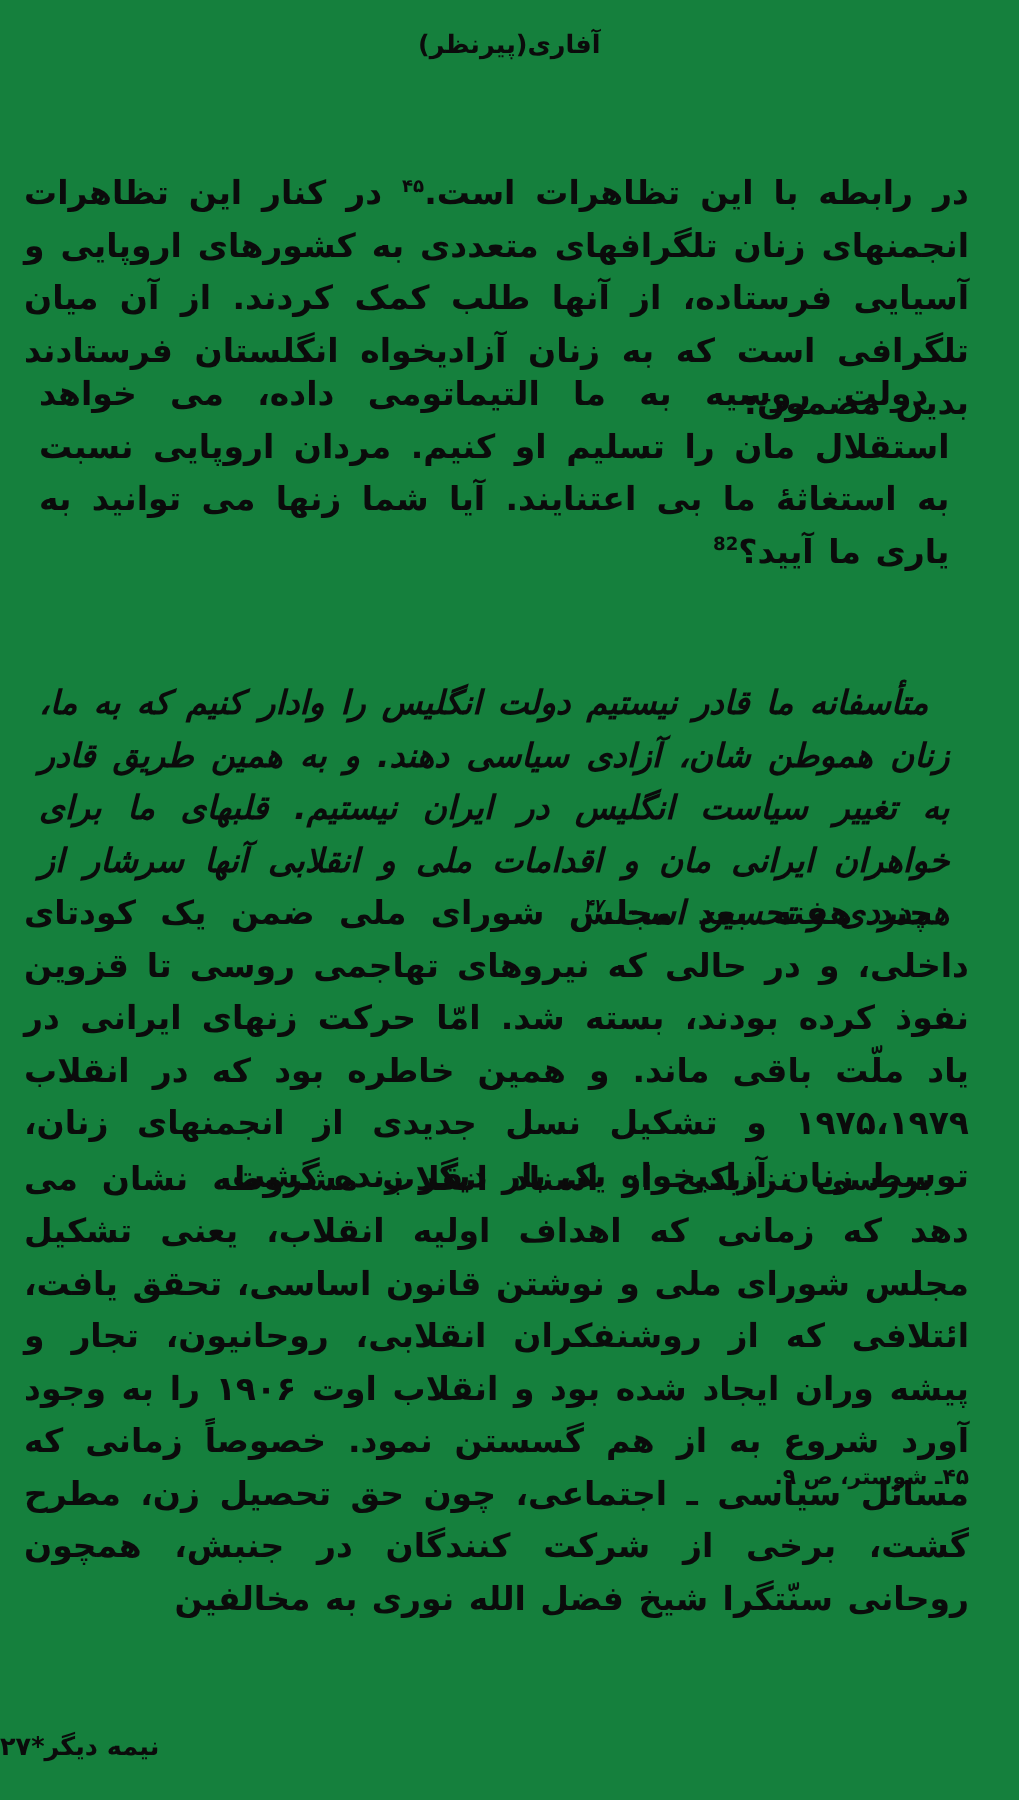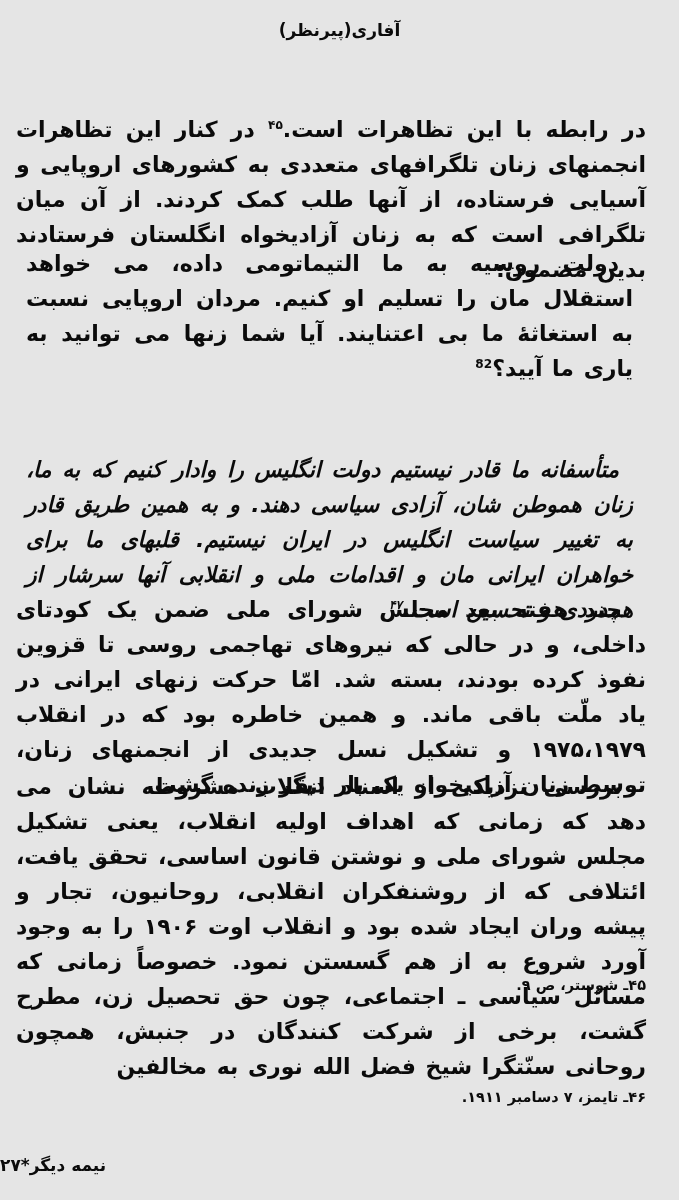--- a/index.html
+++ b/index.html
@@ -4,21 +4,21 @@
 <style>
   html, body {
     margin: 0;
     padding: 0;
     background: #ffffff;
   }
   .page {
     position: relative;
     width: 679px;
     height: 1200px;
-    background: #e5e5e5;
+    background: #15803d;
     overflow: hidden;
     font-family: "DejaVu Sans", sans-serif;
     color: #0b0b0b;
   }
   .header {
     position: absolute;
     top: 20px;
     left: 0;
     width: 100%;
     text-align: center;
@@ -105,18 +105,17 @@
     <span>متأسفانه ما قادر نیستیم دولت انگلیس را وادار کنیم که به ما، زنان هموطن شان، آزادی سیاسی دهند. و به همین طریق قادر به تغییر سیاست انگلیس در ایران نیستیم. قلبهای ما برای خواهران ایرانی مان و اقدامات ملی و انقلابی آنها سرشار از همدردی و تحسین است.</span><sup class="fnref">۴۷</sup>
   </div>
 
   <div class="para p3 indent">چند هفته بعد مجلس شورای ملی ضمن یک کودتای داخلی، و در حالی که نیروهای تهاجمی روسی تا قزوین نفوذ کرده بودند، بسته شد. امّا حرکت زنهای ایرانی در یاد ملّت باقی ماند. و همین خاطره بود که در انقلاب ۱۹۷۵،۱۹۷۹ و تشکیل نسل جدیدی از انجمنهای زنان، توسط زنان آزادیخواه یک بار دیگر زنده گشت.</div>
 
   <div class="para p4 indent">بررسی نزدیکی از اسناد انقلاب مشروطه نشان می دهد که زمانی که اهداف اولیه انقلاب، یعنی تشکیل مجلس شورای ملی و نوشتن قانون اساسی، تحقق یافت، ائتلافی که از روشنفکران انقلابی، روحانیون، تجار و پیشه وران ایجاد شده بود و انقلاب اوت ۱۹۰۶ را به وجود آورد شروع به از هم گسستن نمود. خصوصاً زمانی که مسائل سیاسی ـ اجتماعی، چون حق تحصیل زن، مطرح گشت، برخی از شرکت کنندگان در جنبش، همچون روحانی سنّتگرا شیخ فضل الله نوری به مخالفین</div>
 
   <div class="fn fn45">۴۵ـ شوستر، ص ۹.</div>
 
 
-  <div class="fn fn46">۴۶ـ تایمز، ۷ دسامبر ۱۹۱۱.</div>
 
 
   <div class="footer">نیمه دیگر*۲۷</div>
 
 </div>
 
 </body></html>

